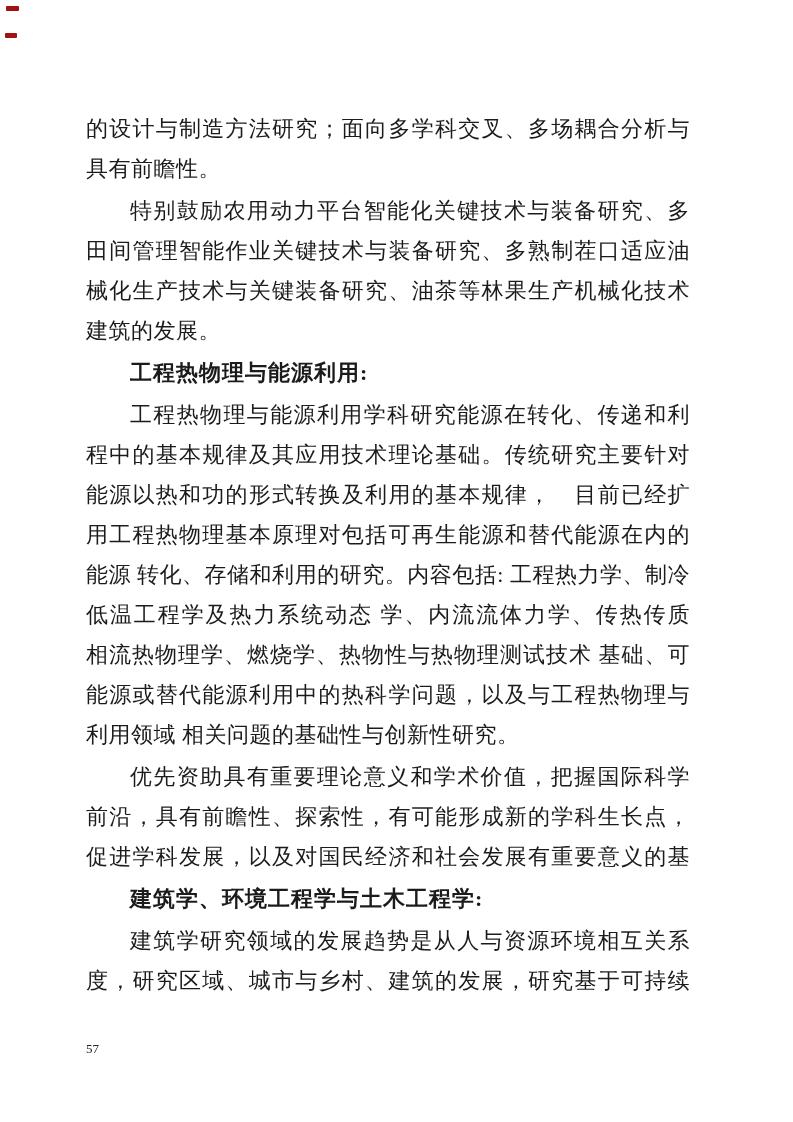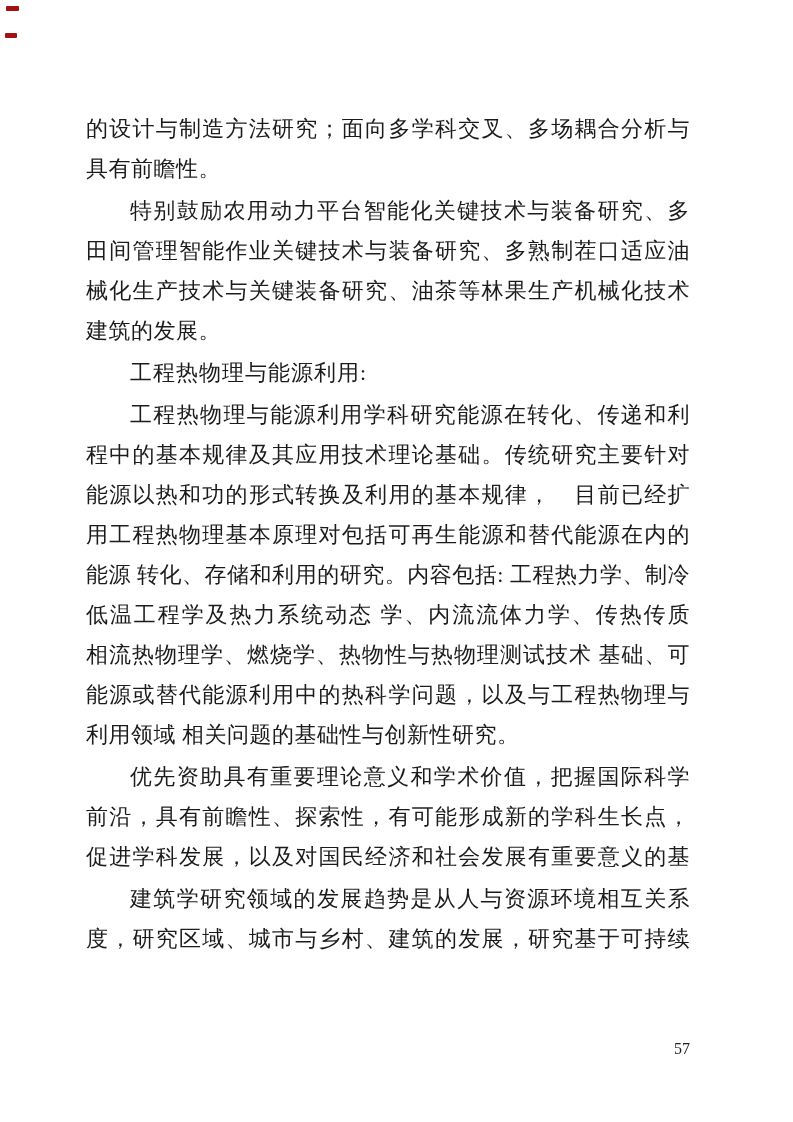--- a/index.html
+++ b/index.html
@@ -38,30 +38,30 @@
     white-space: normal;
     overflow: hidden;
   }
   .line.justify {
     text-align: justify;
     text-align-last: justify;
     text-justify: inter-character;
   }
   .line.indent { text-indent: 44px; }
   .block.heading .line {
-    font-weight: normal;
+    font-weight: bold;
     letter-spacing: 1px;
   }
   .page-number {
     position: absolute;
     left: 86px;
     top: 1037px;
     width: 604px;
-    text-align: right;
-    font-size: 16px;
+    text-align: left;
+    font-size: 13px;
     line-height: 24px;
     color: #222222;
   }
 </style>
 </head>
 <body>
 
 <div class="page">
   <div class="corner-mark m1"></div>
   <div class="corner-mark m2"></div>
@@ -89,20 +89,23 @@
         <div class="line justify">低温工程学及热力系统动态 学、内流流体力学、传热传质学、多</div>
         <div class="line justify">相流热物理学、燃烧学、热物性与热物理测试技术 基础、可再生</div>
         <div class="line justify">能源或替代能源利用中的热科学问题，以及与工程热物理与能源</div>
         <div class="line">利用领域 相关问题的基础性与创新性研究。</div>
       </div>
       <div class="block paragraph">
         <div class="line justify indent">优先资助具有重要理论意义和学术价值，把握国际科学发展</div>
         <div class="line justify">前沿，具有前瞻性、探索性，有可能形成新的学科生长点，能够</div>
         <div class="line justify">促进学科发展，以及对国民经济和社会发展有重要意义的基础性</div>
       </div>
+      <div class="block heading">
+        <div class="line indent">建筑学、环境工程学与土木工程学:</div>
+      </div>
       <div class="block paragraph">
         <div class="line justify indent">建筑学研究领域的发展趋势是从人与资源环境相互关系的高</div>
         <div class="line justify">度，研究区域、城市与乡村、建筑的发展，研究基于可持续发展</div>
       </div>
     </main>
 
   <div class="page-number">57</div>
 </div>
 
 </body></html>

